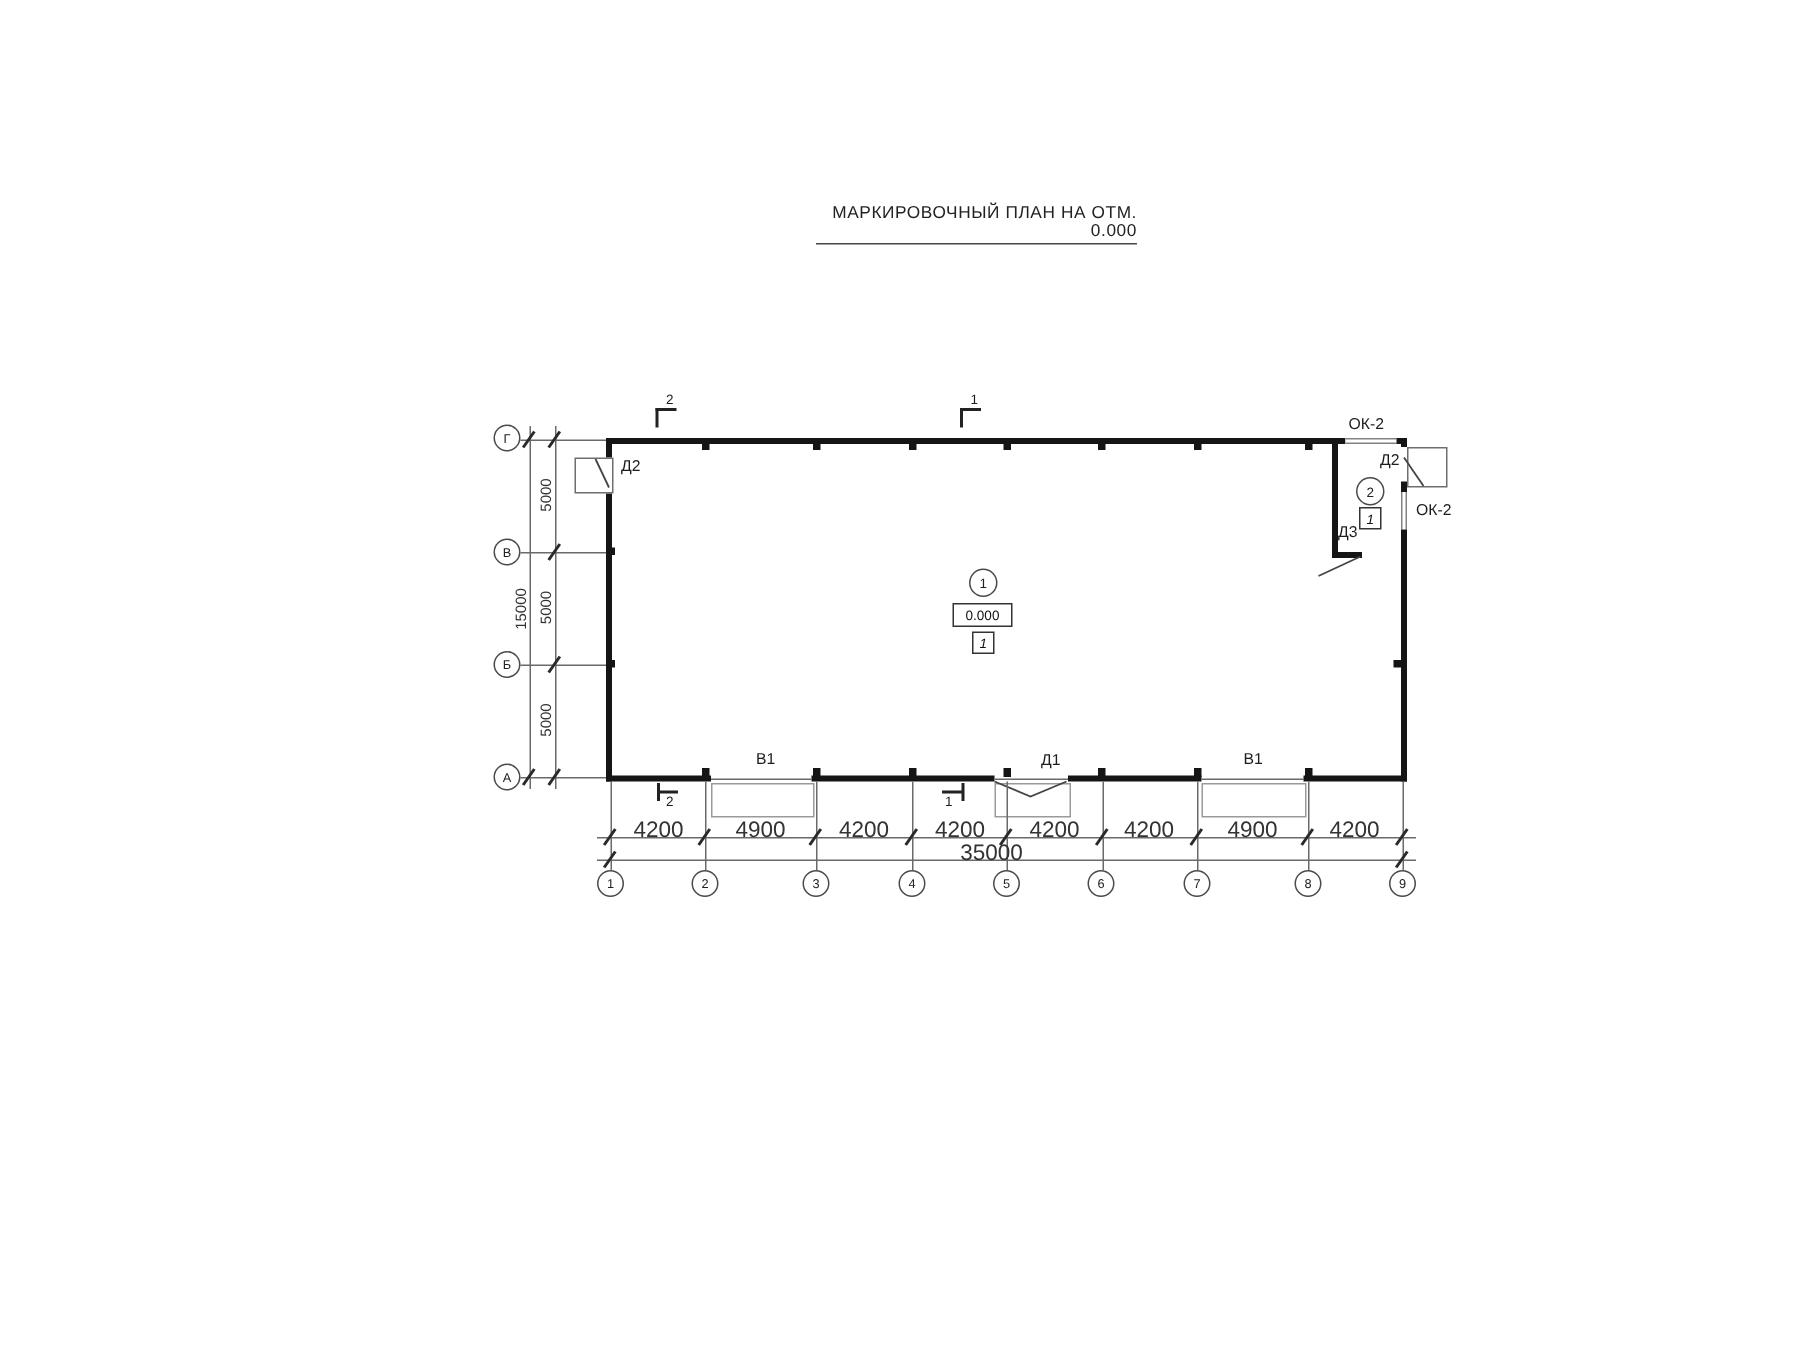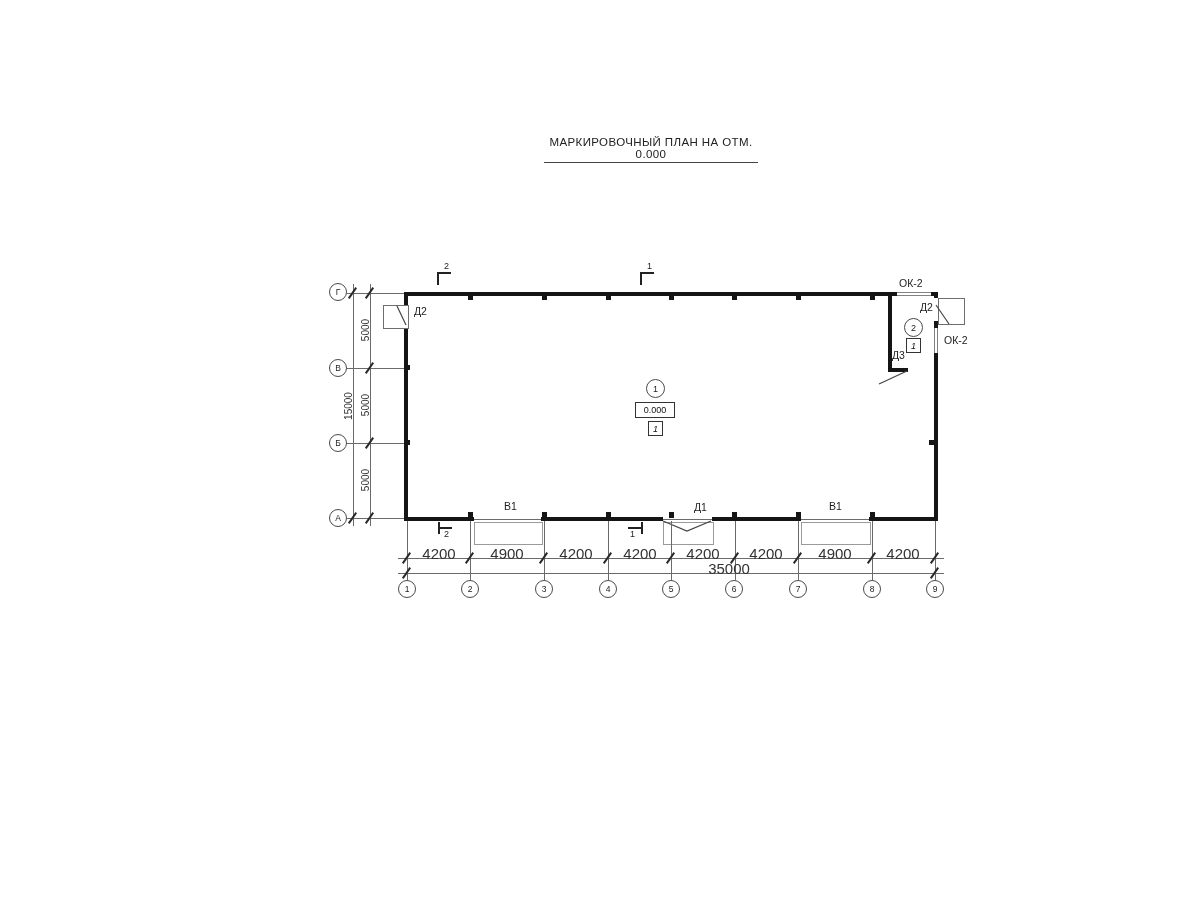--- a/index.html
+++ b/index.html
@@ -19,21 +19,21 @@
   .sm{position:absolute;font-size:9px;color:#1d1d1d;}
   .win-h{position:absolute;height:4px;border-top:1.2px solid #828282;border-bottom:1.2px solid #828282;
          background:#fff;box-sizing:border-box;}
   .win-v{position:absolute;width:4px;border-left:1.2px solid #828282;border-right:1.2px solid #828282;
          background:#fff;box-sizing:border-box;}
   .recess{position:absolute;border:1px solid #9a9a9a;background:transparent;}
   .box{position:absolute;border:1px solid #6e6e6e;background:#fff;}
   .marker-rect{position:absolute;border:1px solid #333;background:#fff;font-size:9px;color:#111;
                display:flex;align-items:center;justify-content:center;}
   .italic{font-style:italic;}
-  .title{position:absolute;left:544px;top:136px;width:214px;text-align:center;
+  .title{position:absolute;left:544px;top:136px;width:214px;text-align:right;
          font-size:11.5px;letter-spacing:.4px;color:#222;border-bottom:1px solid #444;
          padding-bottom:2px;}
 </style>
 </head>
 <body>
 
 <div id="canvas">
 
   <div class="title">МАРКИРОВОЧНЫЙ ПЛАН НА ОТМ. 0.000</div>
 
@@ -157,21 +157,21 @@
   <div class="tick" style="left:928px;top:572px"></div>
 
   <div class="dimh" style="left:439px;top:545px">4200</div>
   <div class="dimh" style="left:507px;top:545px">4900</div>
   <div class="dimh" style="left:576px;top:545px">4200</div>
   <div class="dimh" style="left:640px;top:545px">4200</div>
   <div class="dimh" style="left:703px;top:545px">4200</div>
   <div class="dimh" style="left:766px;top:545px">4200</div>
   <div class="dimh" style="left:835px;top:545px">4900</div>
   <div class="dimh" style="left:903px;top:545px">4200</div>
-  <div class="dimh" style="left:729px;top:560px">35000</div>
+  <div class="dimh" style="left:661px;top:560px">35000</div>
 
   <div class="bub" style="left:398px;top:580px">
       <span>1</span>
     </div>
   <div class="bub" style="left:461px;top:580px">
       <span>2</span>
     </div>
   <div class="bub" style="left:535px;top:580px">
       <span>3</span>
     </div>

